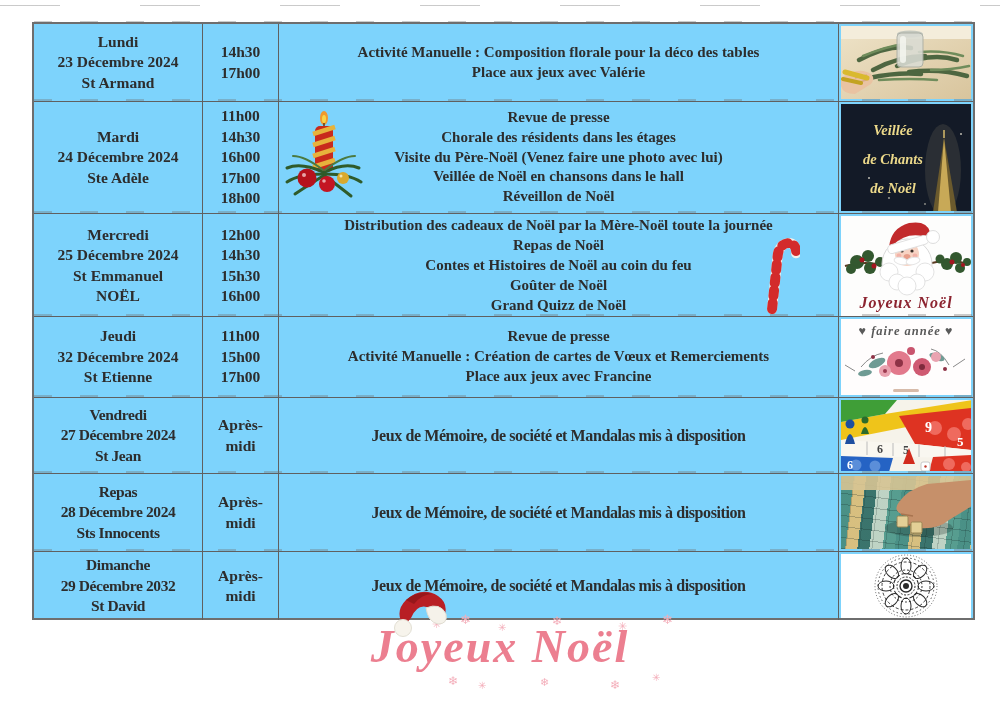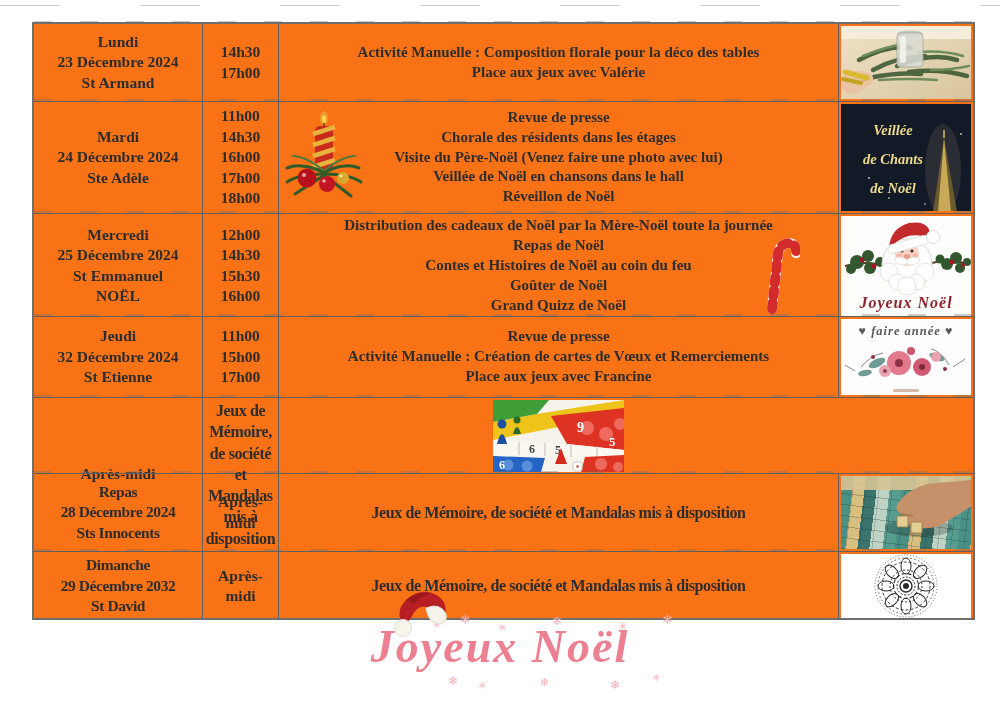--- a/index.html
+++ b/index.html
@@ -8,21 +8,21 @@
     font-family: "Liberation Serif", "DejaVu Serif", serif;
     background:#ffffff; position:relative; overflow:hidden;
     color:#2d2d2d;
   }
   .page { position:absolute; inset:0; background:#fff; }
   .scan-line-top { position:absolute; left:0; top:5px; width:100%; height:1px;
     background:repeating-linear-gradient(90deg, rgba(150,150,150,.5) 0 60px, transparent 60px 140px); }
 
   .table {
     position:absolute; left:32px; top:22px; width:943px; height:598px;
-    border:2px solid #6e6e6e; background:#f97316;
+    border:2px solid #6e6e6e; background:#7dd3fc;
   }
   .row { display:grid; grid-template-columns:168px 76px 560px 135px; position:relative; }
   .row + .row { border-top:1.5px solid #606060; }
   .row::after { content:""; position:absolute; left:0; right:0; top:-3px; height:2px; pointer-events:none;
     background:repeating-linear-gradient(90deg, rgba(110,110,110,.35) 0 18px, transparent 18px 46px); }
   .cell { display:flex; flex-direction:column; justify-content:center; align-items:center;
     text-align:center; padding:2px 4px; position:relative; }
   .cell + .cell { border-left:1.5px solid #606060; }
   .day, .time { font-weight:bold; font-size:15.5px; line-height:1.32; }
   .acts { font-weight:bold; font-size:15px; line-height:1.33; }
@@ -316,20 +316,25 @@
               <circle cx="70" cy="14" r="4" fill="#c9556e"></circle>
             <circle cx="104" cy="32" r="2" fill="#8e3246"></circle>
               <circle cx="32" cy="20" r="2" fill="#8e3246"></circle>
           </svg>
           <div class="artist-signature"></div>
         </div>
       </div>
     </div>
 
     <div class="row" style="height:76px">
+      <div class="cell day narrow">
+        <div>Vendredi</div>
+        <div>27 Décembre 2024</div>
+        <div>St Jean</div>
+      </div>
       <div class="cell time">
         <div>Après-midi</div>
       </div>
       <div class="cell acts narrow" style="font-size:16px">
         <div>Jeux de Mémoire, de société et Mandalas mis à disposition</div>
       </div>
       <div class="cell imgcell">
         <div class="imgwrap">
           <svg width="131" height="72" viewBox="0 0 131 72">
             <rect width="131" height="72" fill="#f6f3ea"></rect>

